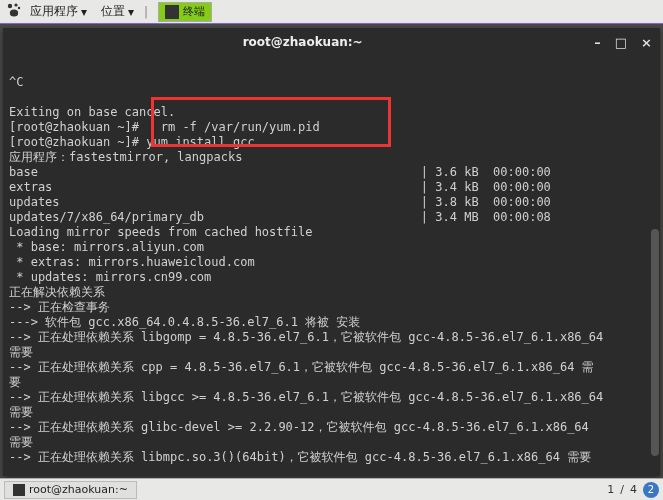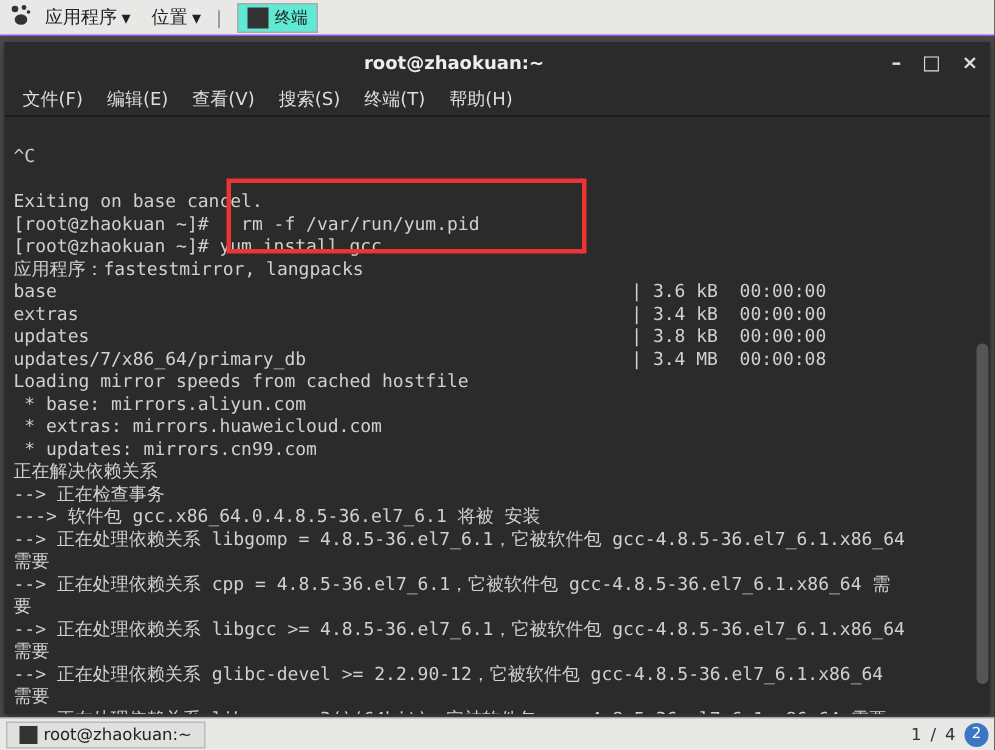--- a/index.html
+++ b/index.html
@@ -22,21 +22,21 @@
   .top-panel .app-btn {
     padding: 2px 6px; font-size: 12px;
     display: flex; align-items: center; gap: 3px;
   }
   .top-panel .spacer { flex: 1; }
   .top-panel .right { display: flex; align-items: center; gap: 10px; font-size: 12px; }
   .top-panel .right svg { width: 14px; height: 14px; }
   .sep { color: #888; padding: 0 2px; }
   .taskbar-app {
     display: inline-flex; align-items: center; gap: 4px;
-    background: #5eead4; border: 1px solid #aaa;
+    background: #84cc16; border: 1px solid #aaa;
     padding: 0 6px; height: 20px; font-size: 11px;
     margin-left: 6px;
   }
   .taskbar-app .icon { width: 14px; height: 14px; background: #333; display: inline-block; }
 
   
   .term-win {
     position: absolute;
     left: 3px; top: 28px;
     width: 657px; height: 448px;
@@ -144,28 +144,20 @@
 </div>
 
 <div class="term-win">
   <div class="titlebar">
     <span class="title">root@zhaokuan:~</span>
     <div class="win-ctrls">
       <span>–</span>
       <span>□</span>
       <span>×</span>
     </div>
-  </div>
-  <div class="menubar">
-    <span>文件(F)</span>
-    <span>编辑(E)</span>
-    <span>查看(V)</span>
-    <span>搜索(S)</span>
-    <span>终端(T)</span>
-    <span>帮助(H)</span>
   </div>
   <div class="term-body">
 <span>^C</span>
 <span></span>
 <span>Exiting on base cancel.</span>
 <span>[root@zhaokuan ~]#   rm -f /var/run/yum.pid</span>
 <span>[root@zhaokuan ~]# yum install gcc</span>
 <span>应用程序：fastestmirror, langpacks</span>
 <span>base                                                     | 3.6 kB  00:00:00</span>
 <span>extras                                                   | 3.4 kB  00:00:00</span>

